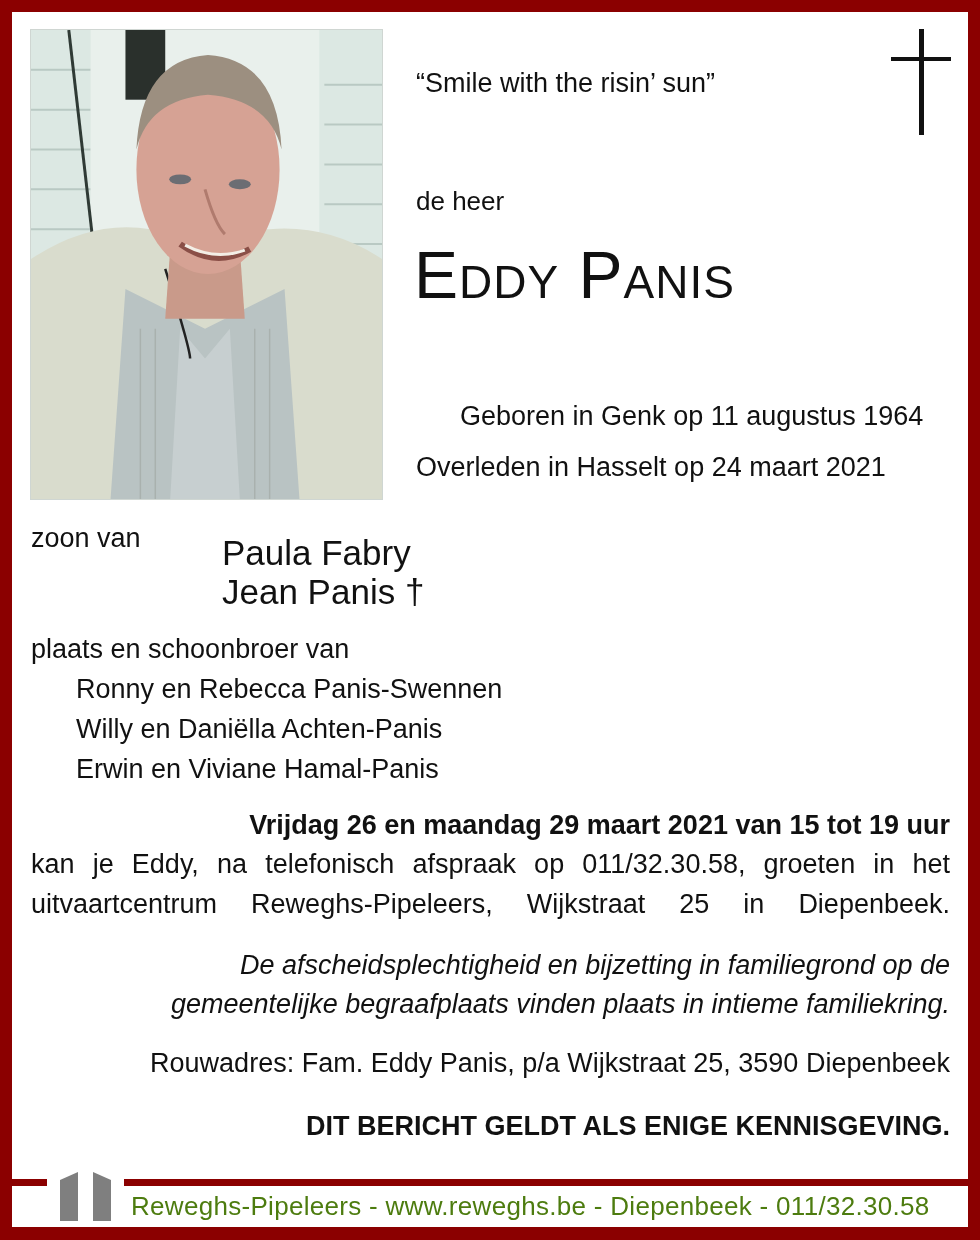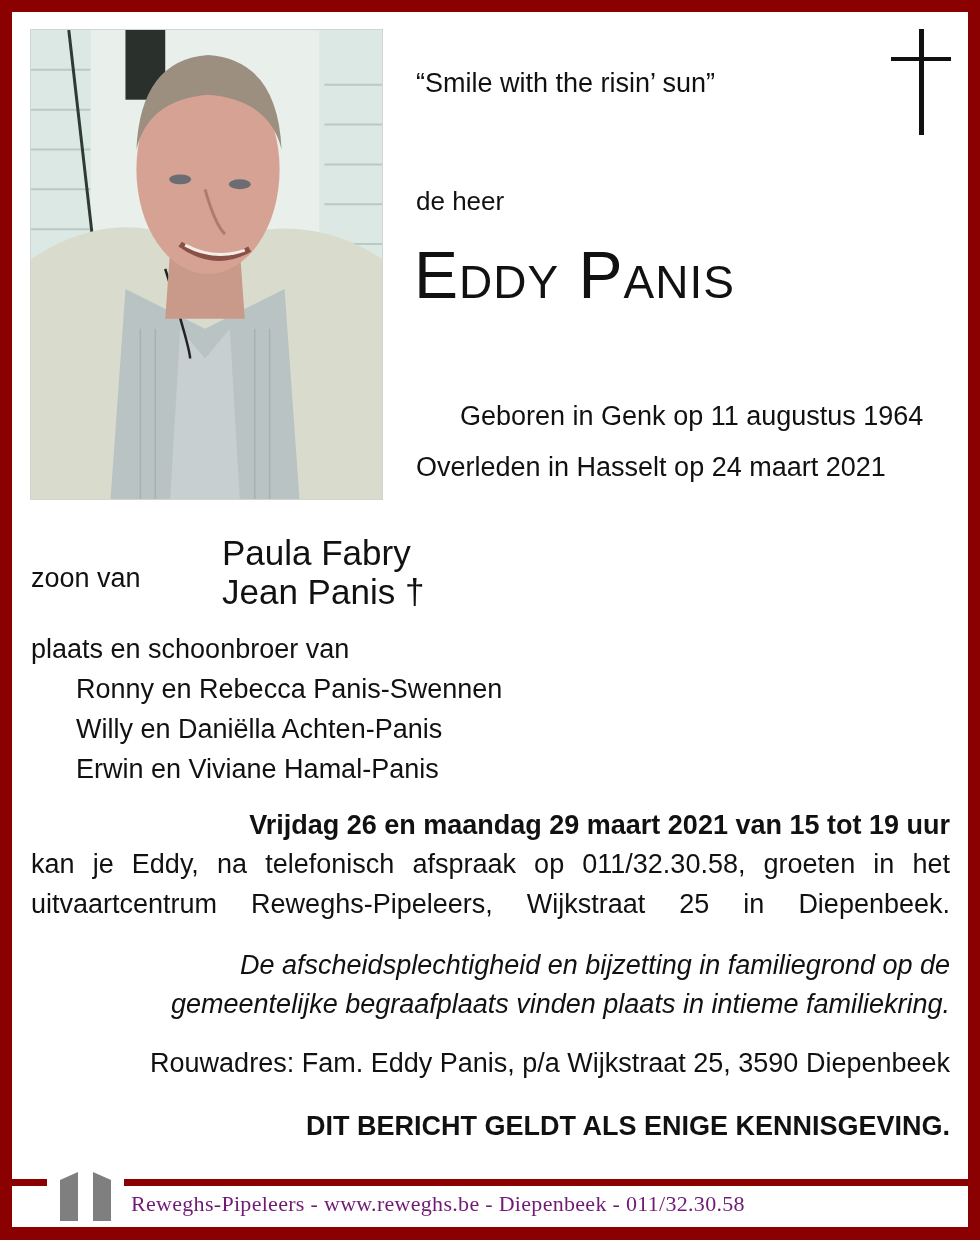--- a/index.html
+++ b/index.html
@@ -30,22 +30,22 @@
   .sib     { left: 76px; font-size: 27px; }
 
   .block   { position: absolute; left: 31px; width: 919px; font-size: 27px; line-height: 39px; text-align: right; }
   .bold    { font-weight: bold; }
   .just    { text-align: justify; text-align-last: justify; white-space: nowrap; }
   .italic  { font-style: italic; }
 
   .footer-line-left  { position: absolute; left: 12px; top: 1179px; width: 35px; height: 7px; background: #8b0000; }
   .footer-line-right { position: absolute; left: 124px; top: 1179px; width: 844px; height: 7px; background: #8b0000; }
   .logo { position: absolute; left: 60px; top: 1171px; width: 52px; height: 52px; }
-  .footer-text { position: absolute; left: 131px; top: 1191px; font-size: 22px; letter-spacing: 0.3px;
-                 font-family: Liberation Serif, serif; color: #701a75; white-space: nowrap; }
+  .footer-text { position: absolute; left: 131px; top: 1191px; font-size: 26px; letter-spacing: 0.3px;
+                 font-family: Liberation Sans, sans-serif; color: #4d7c0f; white-space: nowrap; }
 </style>
 </head>
 <body>
 
 <div class="frame-top"></div>
 <div class="frame-left"></div>
 <div class="frame-right"></div>
 <div class="frame-bottom"></div>
 
 <div class="photo">
@@ -95,21 +95,21 @@
   <div class="v"></div>
     <div class="h"></div>
 </div>
 
 <div class="t quote">“Smile with the risin’ sun”</div>
 <div class="t title">de heer</div>
 <div class="t name">Eddy Panis</div>
 <div class="t born">Geboren in Genk op 11 augustus 1964</div>
 <div class="t died">Overleden in Hasselt op 24 maart 2021</div>
 
-<div class="t lbl" style="top:565px">zoon van</div>
+<div class="t lbl" style="top:525px">zoon van</div>
 <div class="t val" style="top:535px">Paula Fabry</div>
 <div class="t val" style="top:574px">Jean Panis †</div>
 
 <div class="t lbl" style="top:636px">plaats en schoonbroer van</div>
 <div class="t sib" style="top:676px">Ronny en Rebecca Panis-Swennen</div>
 <div class="t sib" style="top:716px">Willy en Daniëlla Achten-Panis</div>
 <div class="t sib" style="top:756px">Erwin en Viviane Hamal-Panis</div>
 
 <div class="block bold" style="top:806px">Vrijdag 26 en maandag 29 maart 2021 van 15 tot 19 uur</div>
 <div class="block just" style="top:845px">kan je Eddy, na telefonisch afspraak op 011/32.30.58, groeten in het</div>

